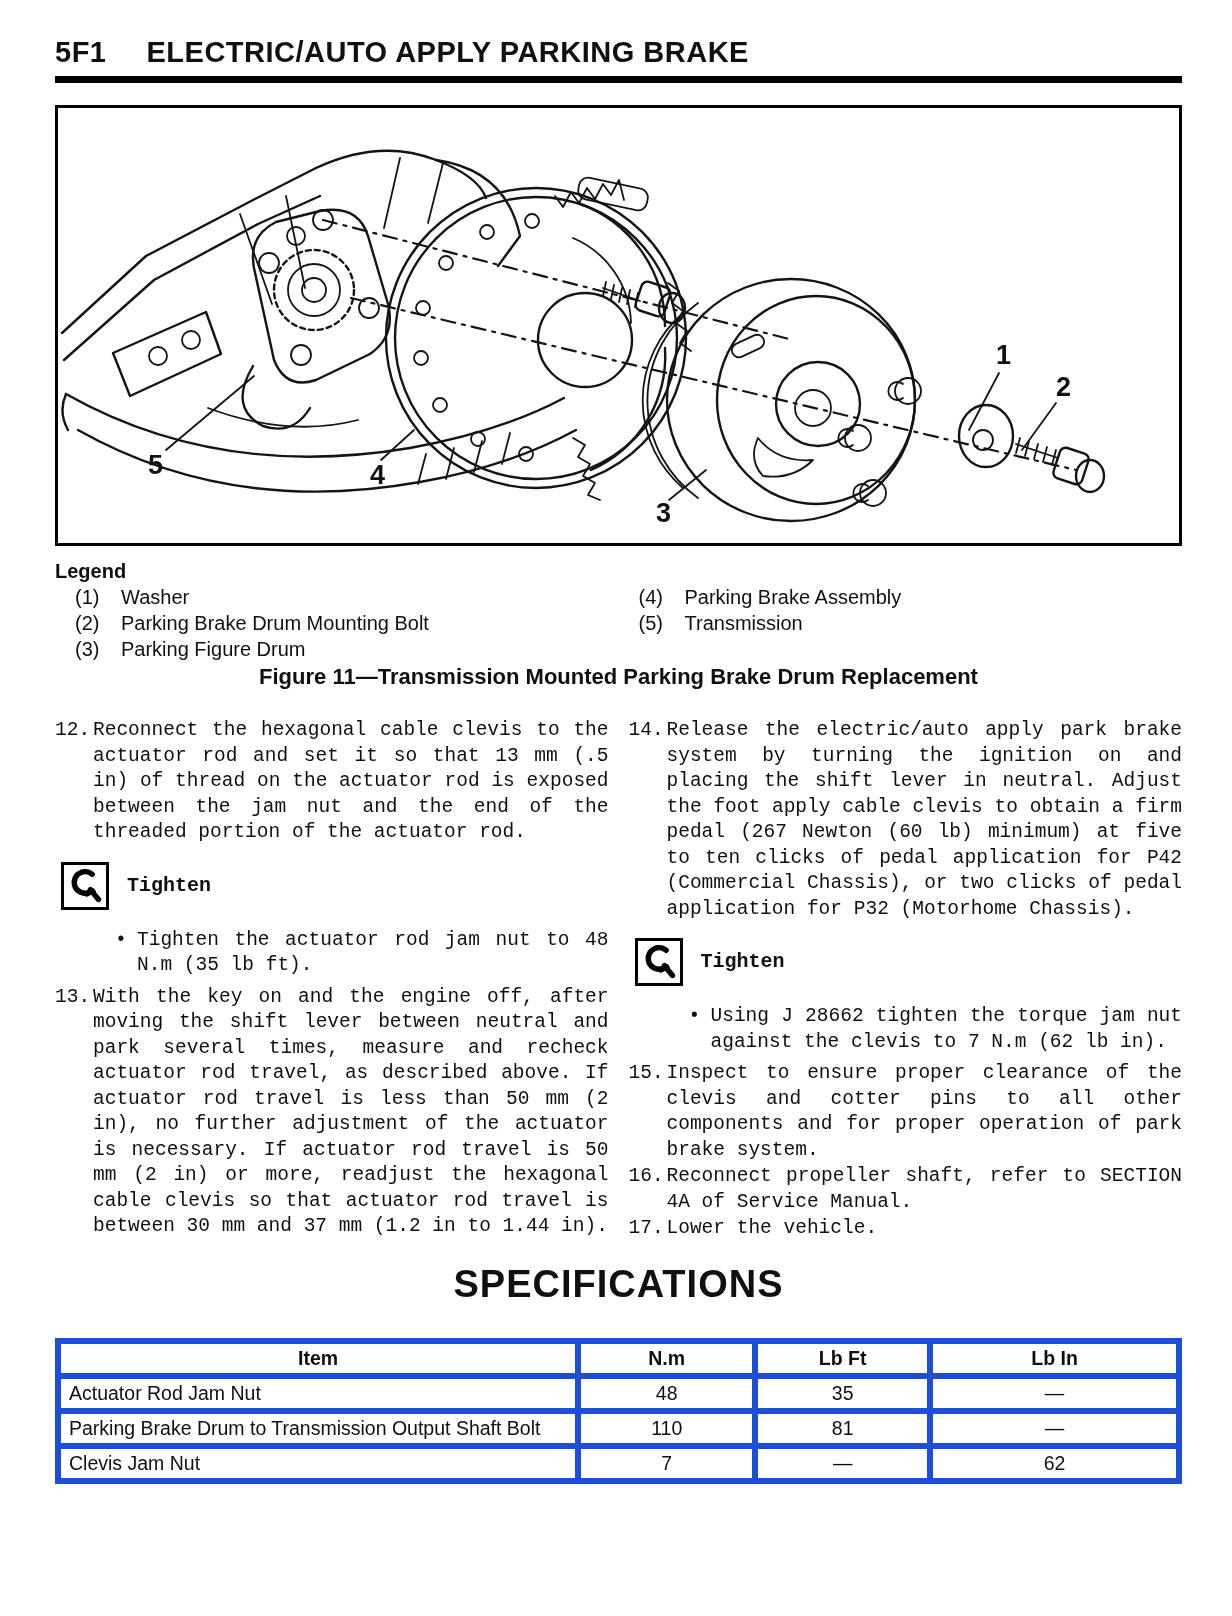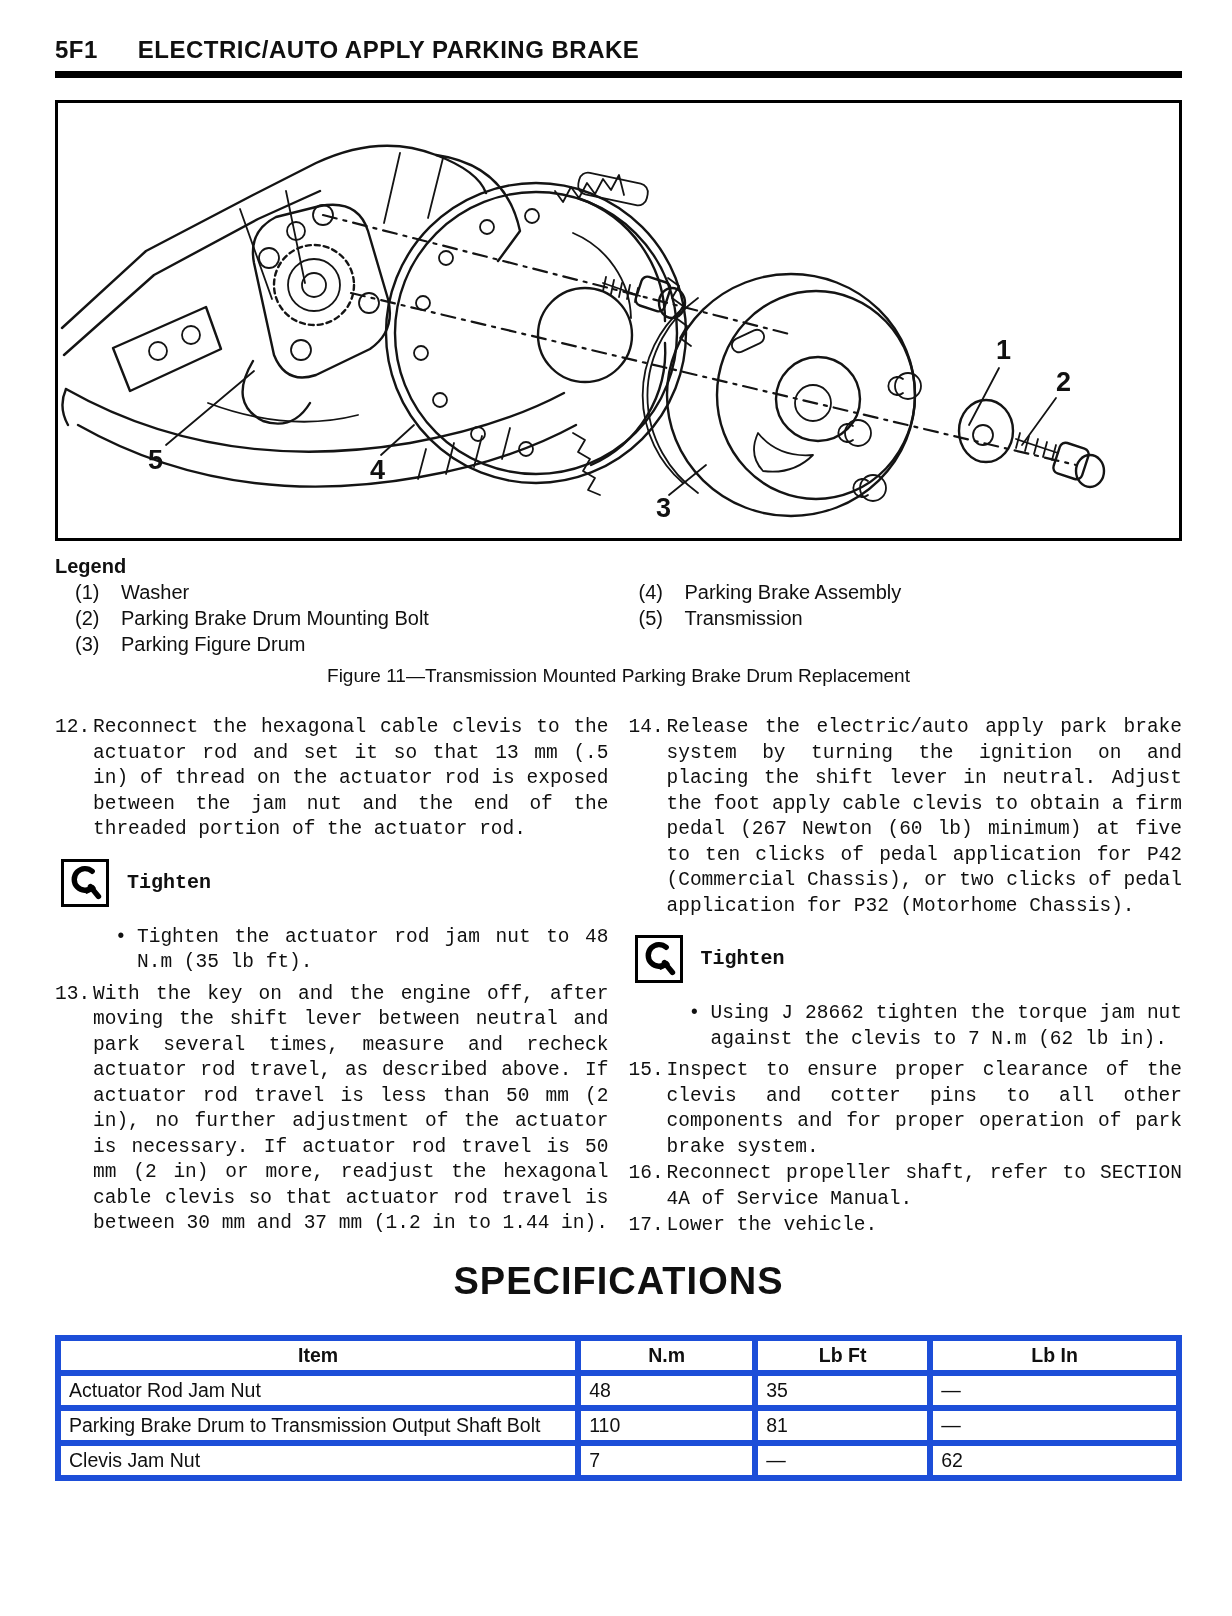--- a/index.html
+++ b/index.html
@@ -6,39 +6,39 @@
   html,body { margin:0; padding:0; }
   body {
     width:1232px; height:1616px; background:#ffffff; color:#101010;
     font-family:"Liberation Sans", sans-serif;
     -webkit-font-smoothing:antialiased;
   }
   .page { padding:36px 50px 0 55px; }
 
   
   .hdr { display:flex; gap:40px; align-items:flex-start;
-         font-weight:bold; font-size:24px; letter-spacing:.5px; }
+         font-weight:bold; font-size:29px; letter-spacing:.5px; }
   .hdr-rule { height:7px; background:#000; margin-top:7px; }
 
   
   .figure-box { margin-top:22px; border:3px solid #000; height:441px; overflow:hidden; background:#fff; }
   .figure-box svg { display:block; }
   .ln { fill:none; stroke:#141414; stroke-width:2.4; stroke-linecap:round; stroke-linejoin:round; }
   .thin { stroke-width:1.8; }
   .dash { stroke-dasharray:14 7 3 7; stroke-width:2.2; }
   .callout { font:bold 27px "Liberation Sans",sans-serif; fill:#111; }
 
   
   .legend { margin-top:12px; font-size:20px; line-height:26px; }
   .legend-title { font-weight:bold; }
   .legend-cols { display:flex; }
   .legend-col { width:50%; padding-left:20px; }
   .legend-item { display:flex; }
   .legend-num { width:46px; flex:none; }
-  .caption { text-align:center; font-weight:normal; font-size:19px; margin-top:8px; }
+  .caption { text-align:center; font-weight:bold; font-size:22px; margin-top:2px; }
 
   
   .cols { display:flex; gap:20px; margin-top:28px; font-size:19.5px; line-height:25.5px;font-family:Liberation Mono, monospace; }
   .col { width:50%; text-align:justify; }
   .step { display:flex; margin-bottom:1px; }
   .step-num { width:38px; flex:none; }
   .step-text { flex:1; }
   .tighten { display:flex; align-items:center; gap:18px; margin:16px 0 18px 6px; }
   .tighten-box { width:48px; height:48px; border:3px solid #000; display:flex; align-items:center; justify-content:center; }
   .tighten-label { font-weight:bold; font-size:20px; }
@@ -47,21 +47,21 @@
   .bullet-text { flex:1; }
 
   
   .spec-title { text-align:center; font-weight:bold; font-size:38px; letter-spacing:1px; margin-top:20px; }
   .spec-sub   { text-align:center; font-weight:bold; font-size:27px; letter-spacing:.5px; margin-top:46px; }
 
   
   table.spec { width:100%; margin-top:32px; border-collapse:collapse; border:3px solid #000; font-size:19.5px; }
   table.spec th, table.spec td { border:6px solid #1d4ed8; padding:3px 8px; height:30px; }
   table.spec th { font-weight:bold; text-align:center; border-bottom:3px solid #000; }
-  td.c { text-align:left; }
+  td.c { text-align:center; }
   .w-item { width:46.4%; } .w-nm { width:15.8%; } .w-lbft { width:15.6%; } .w-lbin { width:22.2%; }
 </style>
 </head>
 <body>
 
 <div class="page">
 
   <div class="hdr">
     <span>5F1</span>
     <span>ELECTRIC/AUTO APPLY PARKING BRAKE</span>

